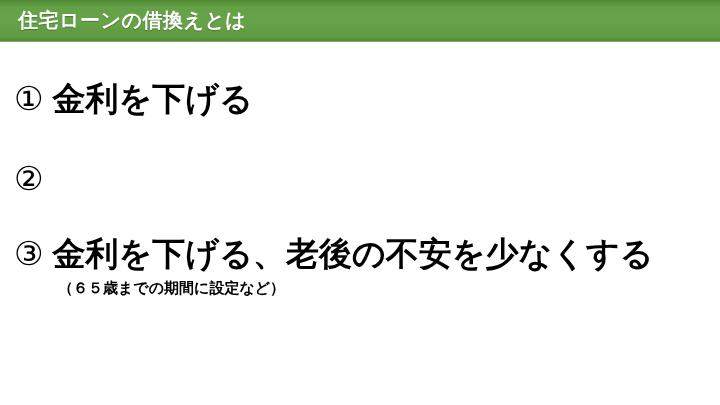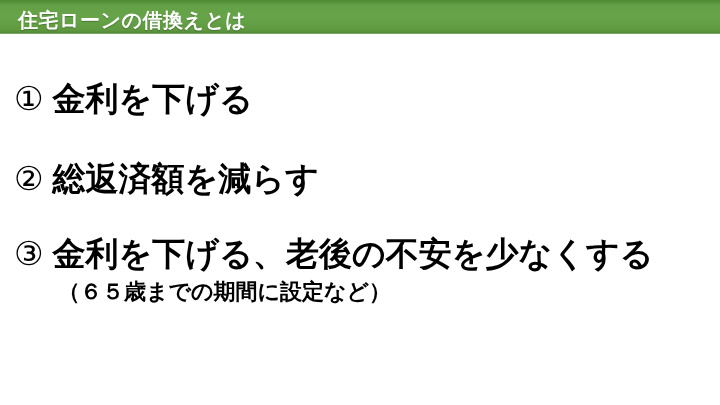--- a/index.html
+++ b/index.html
@@ -23,21 +23,21 @@
     background: #ffffff;
     box-sizing: border-box;
   }
 
   
   .header-bar {
     position: absolute;
     left: 0;
     top: 0;
     width: 720px;
-    height: 34px;
+    height: 42px;
     background: linear-gradient(to bottom,
                 #4f8a33 0%,
                 #64a046 16%,
                 #67a449 50%,
                 #5f9940 88%,
                 #4e8734 100%);
     overflow: hidden;
   }
   .header-bar::after {
     content: "";
@@ -97,21 +97,21 @@
     color: #000000;
     line-height: 1.0;
     letter-spacing: 0px;
     font-family: Liberation Sans, sans-serif;
   }
 
   .sub-note {
     position: absolute;
     left: 58px;
     top: 240px;
-    font-size: 22px;
+    font-size: 15px;
     font-weight: bold;
     color: #000000;
     line-height: 1.0;
     white-space: nowrap;
     font-family: "DejaVu Sans", "Liberation Sans", sans-serif;
   }
 </style>
 </head>
 <body>
 
@@ -123,21 +123,20 @@
 
   <div class="body-area">
 
     <div class="list-item item-1">
       <span class="item-marker">①</span>
       <span class="item-text">金利を下げる</span>
     </div>
 
     <div class="list-item item-2">
       <span class="item-marker">②</span>
-      <span class="item-text">総返済額を減らす</span>
     </div>
 
     <div class="list-item item-3">
       <span class="item-marker">③</span>
       <span class="item-text">金利を下げる、老後の不安を少なくする</span>
     </div>
 
     <div class="sub-note">（６５歳までの期間に設定など）</div>
 
   </div>

